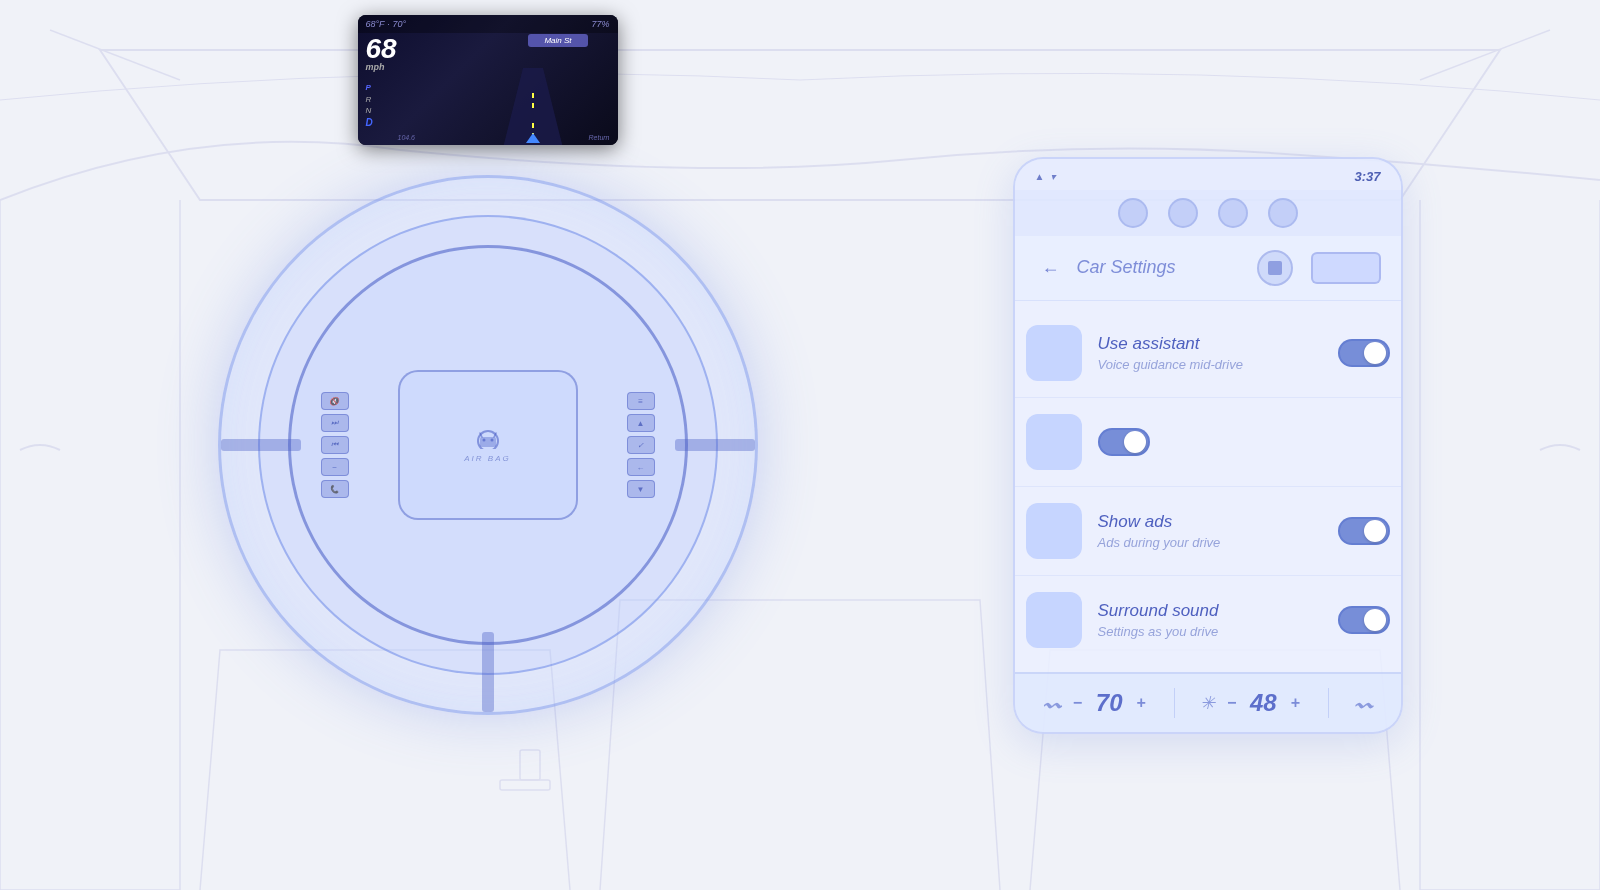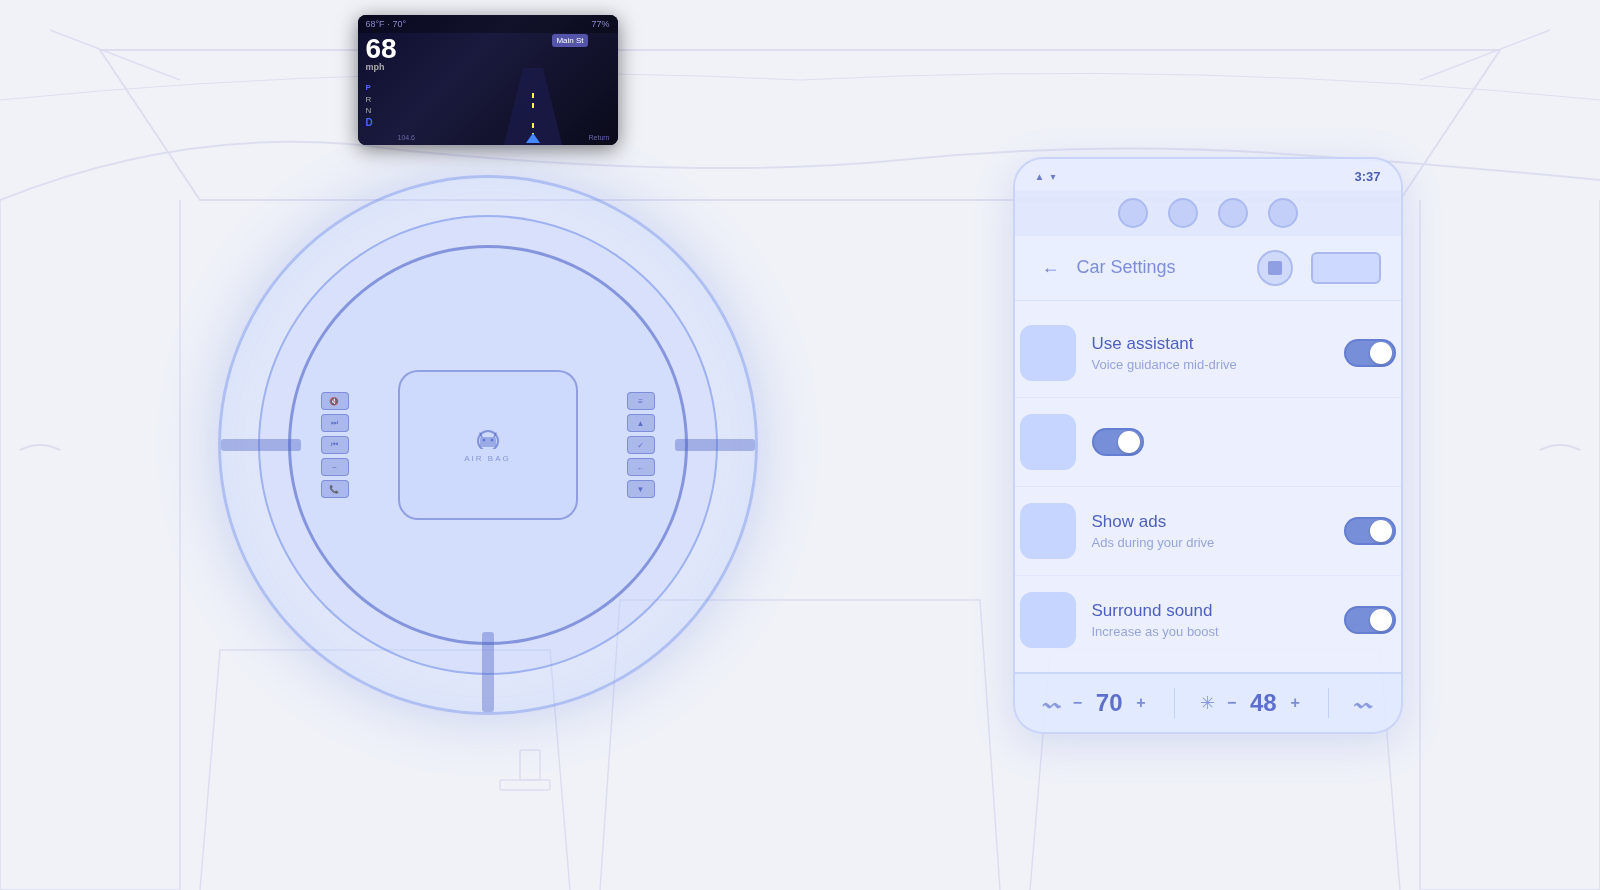--- a/index.html
+++ b/index.html
@@ -28,20 +28,21 @@
     }
 
     
     .scene {
       position: absolute;
       inset: 0;
       display: flex;
       align-items: center;
       justify-content: space-around;
       padding: 40px 80px;
+      font-style: italic;
     }
 
     
     .steering-section {
       position: relative;
       width: 580px;
       height: 700px;
       display: flex;
       align-items: center;
       justify-content: center;
@@ -244,21 +245,21 @@
       justify-content: center;
     }
 
     .nav-street-name {
       position: absolute;
       top: 4px;
       right: 10px;
       background: rgba(100, 100, 200, 0.8);
       color: white;
       font-size: 8px;
-      padding: 2px 4px;
+      padding: 2px 16px;
       border-radius: 3px;
     }
 
     .nav-bottom-bar {
       position: absolute;
       bottom: 4px;
       left: 40px;
       right: 8px;
       display: flex;
       justify-content: space-between;
@@ -377,21 +378,21 @@
     }
 
     
     .settings-list {
       padding: 8px 0;
     }
 
     .setting-item {
       display: flex;
       align-items: center;
-      padding: 16px 5px;
+      padding: 16px 11px;
       gap: 16px;
       border-bottom: 1px solid rgba(150, 170, 240, 0.15);
       cursor: pointer;
     }
 
     .setting-item:last-child {
       border-bottom: none;
     }
 
     .setting-icon-box {
@@ -654,21 +655,21 @@
         </div>
         <div class="toggle">
           <div class="toggle-knob"></div>
         </div>
       </div>
 
       <div class="setting-item">
         <div class="setting-icon-box"></div>
         <div class="setting-text">
           <div class="setting-title">Surround sound</div>
-          <div class="setting-desc">Increase as you boost</div>
+          <div class="setting-desc">Settings as you drive</div>
         </div>
         <div class="toggle">
           <div class="toggle-knob"></div>
         </div>
       </div>
     </div>
 
     <div class="climate-bar">
 
       <div class="climate-control">

